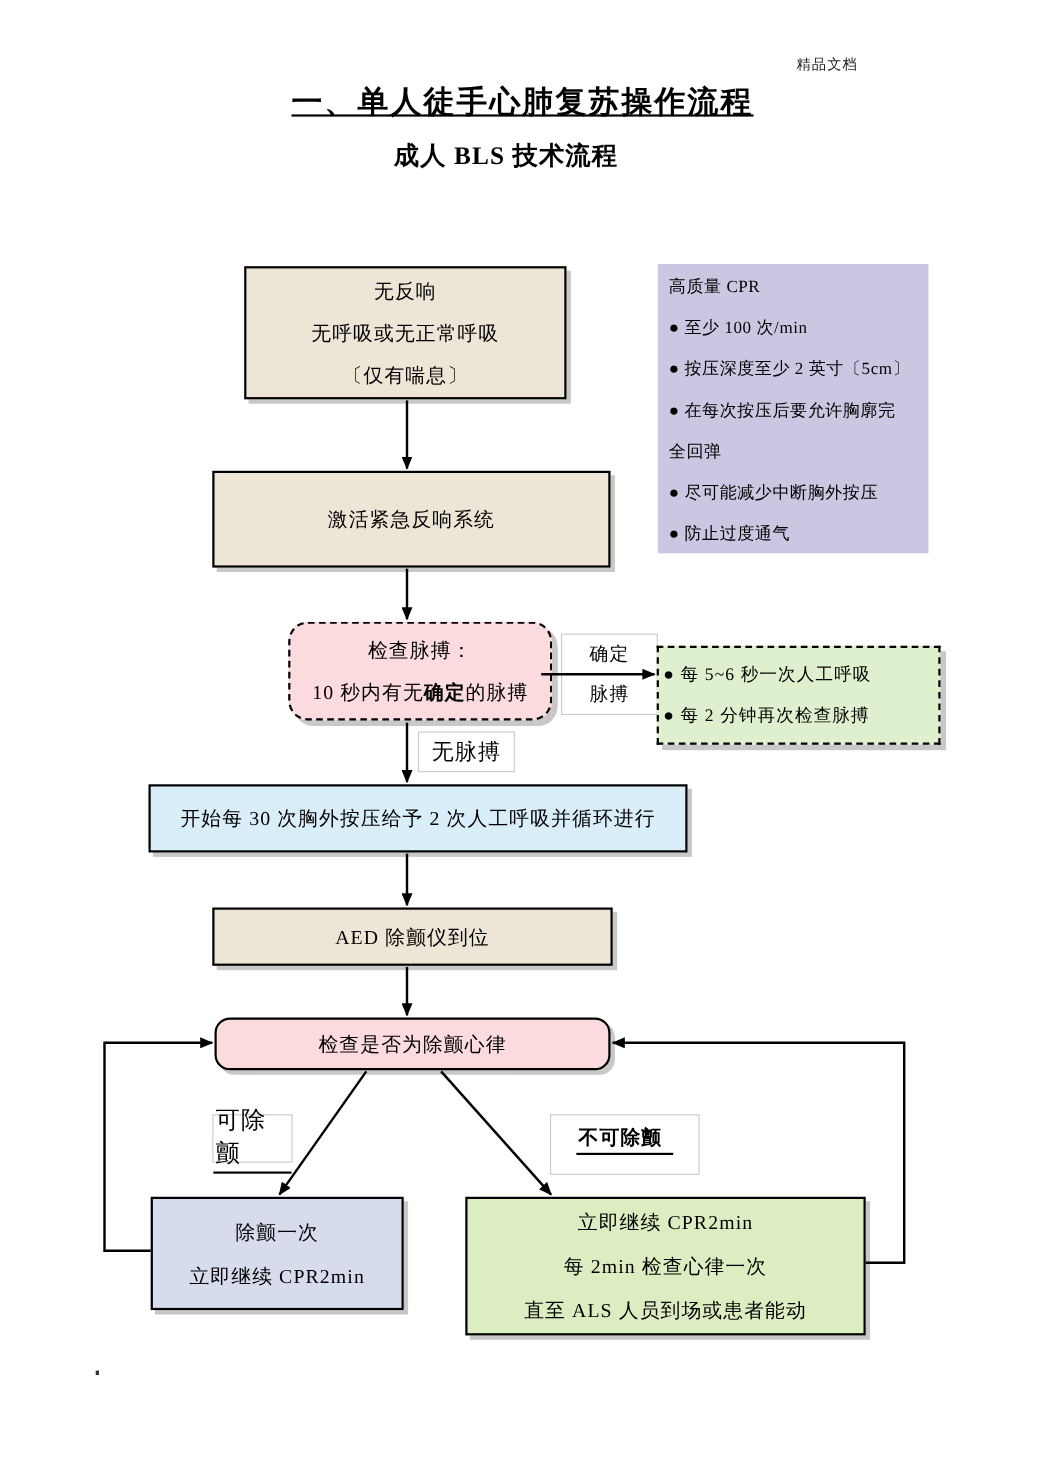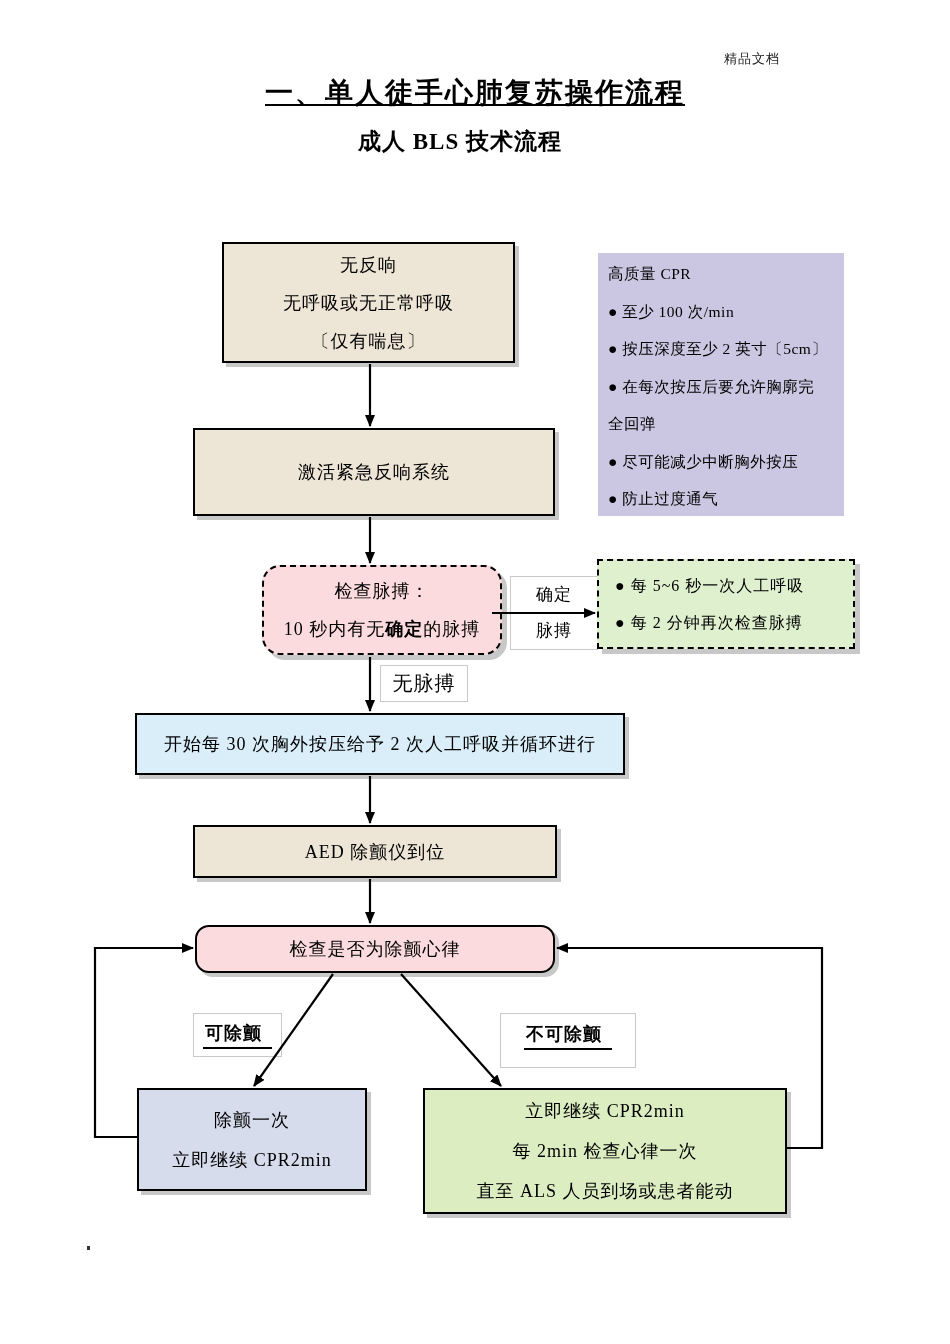--- a/index.html
+++ b/index.html
@@ -21,42 +21,42 @@
   }
   .beige{background:var(--beige);}
   .blue{background:var(--blue);}
   .lavender{background:var(--lavender);}
   .green{background:var(--green);}
   .pink{background:var(--pink);}
 
   .box-no-response{left:222px;top:242px;width:293px;height:121px;}
   .box-activate{left:193px;top:428px;width:362px;height:88px;line-height:40px;}
   .box-pulse-check{left:262px;top:565px;width:240px;height:90px;border:2.5px dashed #000;border-radius:18px;box-shadow:5px 5px 0 var(--shadow);}
-  .box-breathing{left:597px;top:559px;width:258px;height:90px;border:2.5px dashed #000;box-shadow:5px 5px 0 var(--shadow);
-    align-items:flex-start;padding-left:16px;font-size:16px;line-height:37px;text-align:right;z-index:12;}
+  .box-breathing{left:597px;top:587px;width:258px;height:90px;border:2.5px dashed #000;box-shadow:5px 5px 0 var(--shadow);
+    align-items:flex-start;padding-left:4px;font-size:16px;line-height:37px;text-align:right;z-index:12;}
   .box-compressions{left:135px;top:713px;width:490px;height:62px;}
   .box-aed{left:193px;top:825px;width:364px;height:53px;}
   .box-rhythm{left:195px;top:925px;width:360px;height:48px;border:2.5px solid #000;border-radius:14px;}
   .box-defib{left:137px;top:1088px;width:230px;height:103px;line-height:40px;}
   .box-cpr{left:423px;top:1088px;width:364px;height:126px;line-height:40px;}
 
   .note-quality{
     left:598px;top:240px;width:246px;height:263px;background:var(--purple);
-    font-size:15.5px;letter-spacing:0.5px;line-height:37.5px;padding:2px 8px 0 10px;z-index:10;margin-top:13px;
+    font-size:15.5px;letter-spacing:0.5px;line-height:37.5px;padding:2px 8px 0 10px;z-index:10;
   }
   .note-quality .ln{white-space:nowrap;}
 
   .lbl{
     background:#fff;border:1px solid var(--labelBorder);z-index:5;
     display:flex;flex-direction:column;justify-content:center;align-items:center;
     font-size:17px;letter-spacing:1px;
   }
   .lbl-sure{left:510px;top:576px;width:88px;height:74px;line-height:36px;}
   .lbl-nopulse{left:380px;top:665px;width:88px;height:37px;font-size:20px;}
-  .lbl-shock{left:193px;top:1013px;width:89px;height:44px;font-size:18px;font-weight:bold;}
+  .lbl-shock{left:193px;top:1013px;width:73px;height:44px;font-size:22px;font-weight:normal;}
   .lbl-noshock{left:500px;top:1013px;width:136px;height:55px;font-size:18px;font-weight:bold;justify-content:flex-start;padding-top:8px;align-items:center;}
   .underlined{border-bottom:2px solid #000;padding:0 10px 2px 2px;}
 
   .connectors{left:0;top:0;width:950px;height:1344px;z-index:50;pointer-events:none;}
   .connectors line,.connectors polyline{stroke:#000;stroke-width:2.2;fill:none;}
 
   .stray-dot{left:87px;top:1246px;width:3px;height:4px;background:#333;z-index:3;}
   b{font-weight:bold;}
 </style>
 </head>

